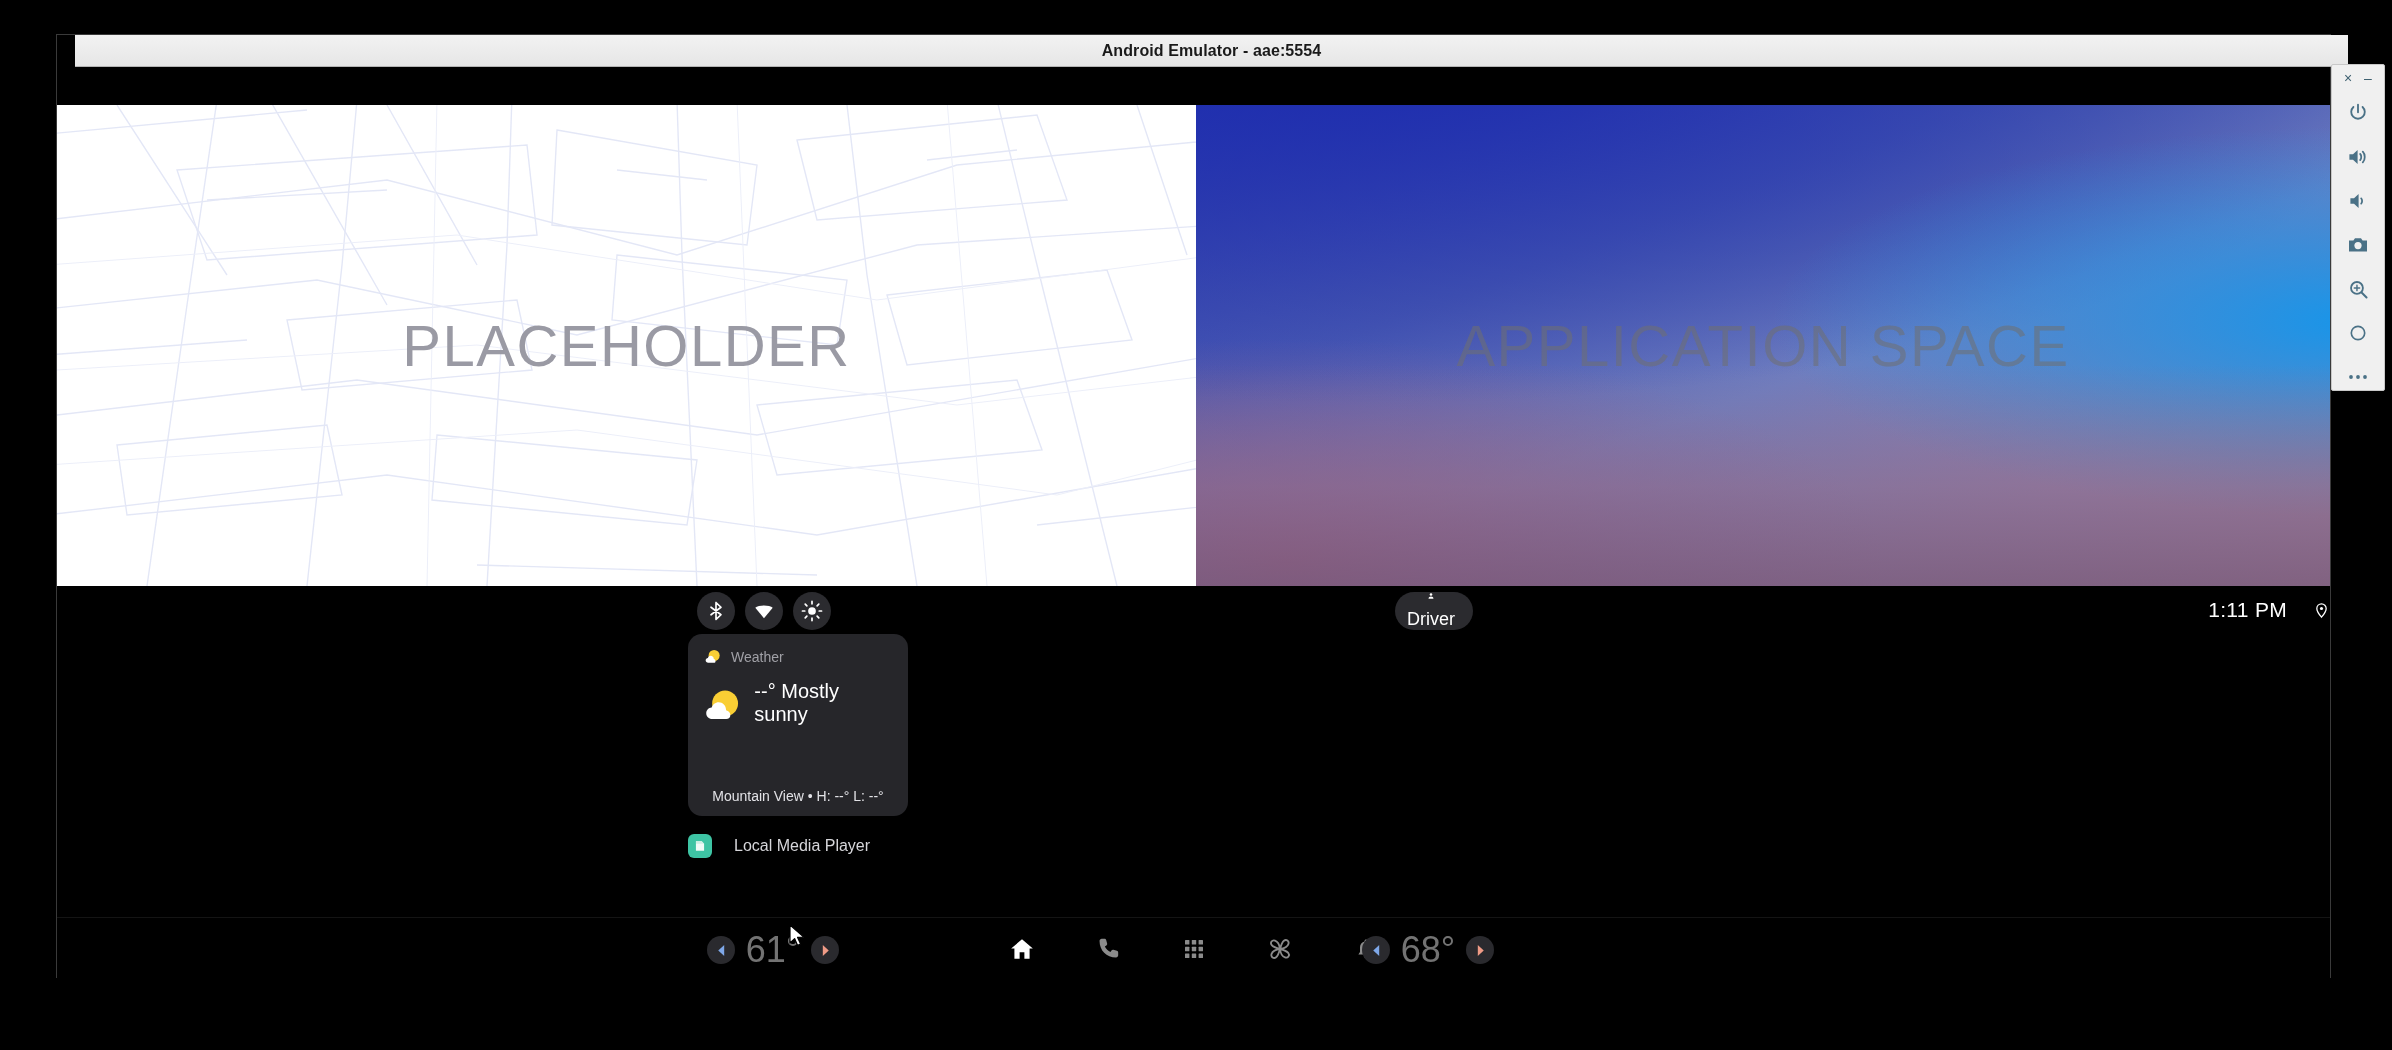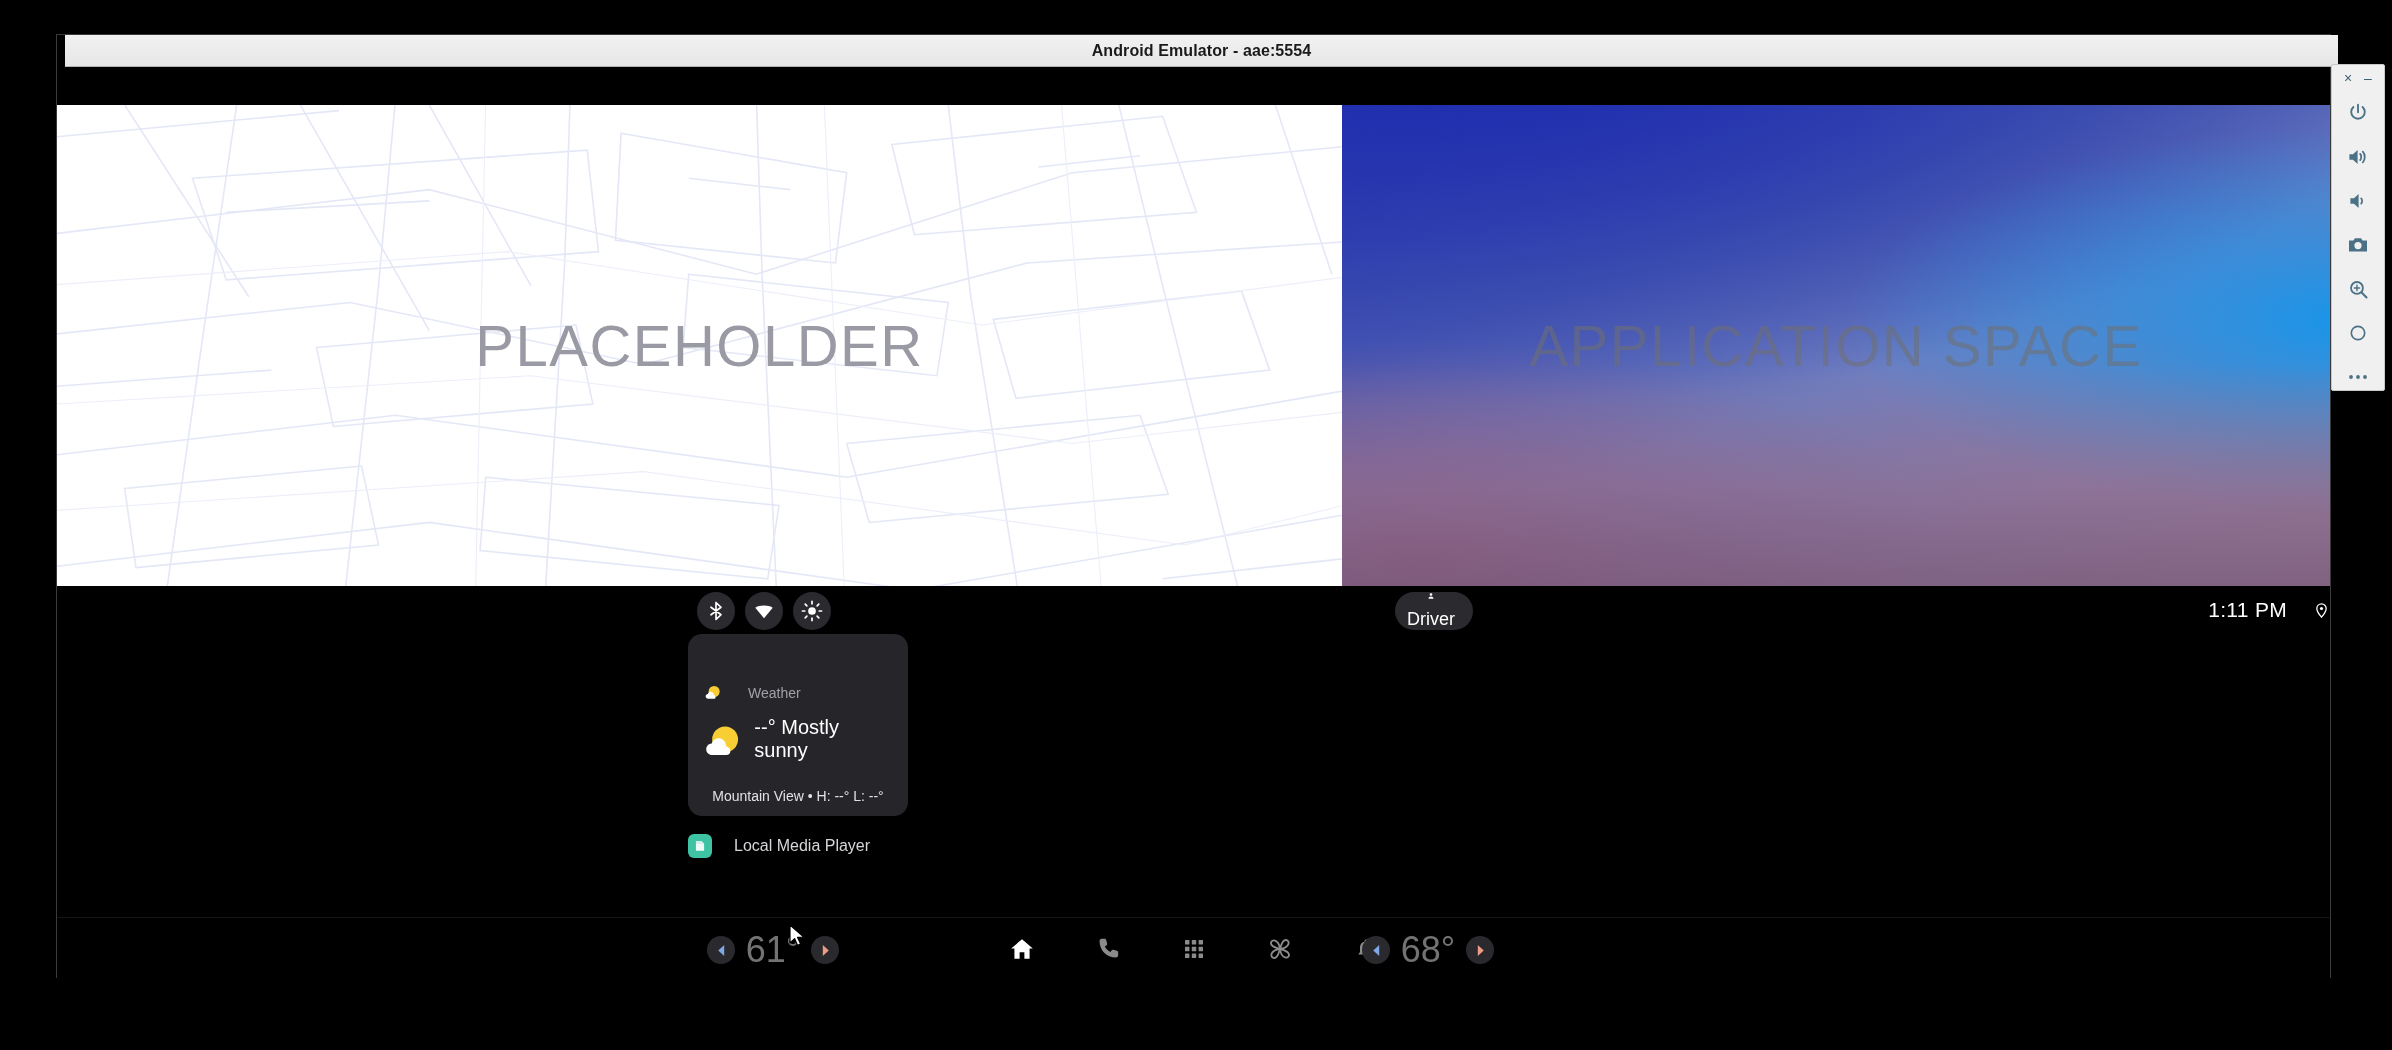--- a/index.html
+++ b/index.html
@@ -13,21 +13,21 @@
   
   #emulator-window {
     position: absolute;
     left: 56px; top: 34px;
     width: 2275px; height: 944px;
     background: #000;
     border: 1px solid #3a3a3a;
   }
 
   #title-bar {
-    position: absolute; left: 8px; top: 0;
+    position: absolute; left: 18px; top: 0;
     width: 100%; height: 32px;
     background: linear-gradient(#f2f2f2, #e6e6e6);
     border-bottom: 1px solid #b4b4b4;
     display: flex; align-items: center; justify-content: center;
   }
   #title-bar .title-text {
     font-size: 16px; color: #1a1a1a; font-weight: bold;
     letter-spacing: .1px;
   }
 
@@ -42,21 +42,21 @@
   
   #top-panels {
     position: absolute; left: 0; top: 37px;
     width: 100%; height: 481px;
     display: flex;
   }
 
   
   #map-placeholder {
     position: relative;
-    width: 1285px; height: 100%;
+    width: 1139px; height: 100%;
     background: #ffffff;
     overflow: hidden;
     display: flex; align-items: center; justify-content: center;
   }
   #map-placeholder .map-lines {
     position: absolute; inset: 0;
     opacity: .85;
   }
   #map-placeholder .ph-label {
     position: relative; z-index: 2;
@@ -125,21 +125,21 @@
   }
 
   
   #weather-card {
     position: absolute; left: 631px; top: 0px;
     width: 220px; height: 182px;
     background: #26262a;
     border-radius: 14px;
     padding: 14px 16px 12px 16px;
   }
-  #weather-card .wc-head { display: flex; align-items: center; gap: 26px; margin-top: 36px; }
+  #weather-card .wc-head { display: flex; align-items: center; gap: 9px; }
   #weather-card .wc-head .wc-title { font-size: 14px; color: #a0a0a6; }
   #weather-card .wc-main {
     display: flex; align-items: flex-end; gap: 12px;
     margin-top: 14px;
   }
   #weather-card .wc-cond { font-size: 20px; color: #ffffff; font-weight: 500; }
   #weather-card .wc-foot {
     position: absolute; left: 0; right: 0; bottom: 12px;
     text-align: center; font-size: 14px; color: #e2e2e6;
   }

